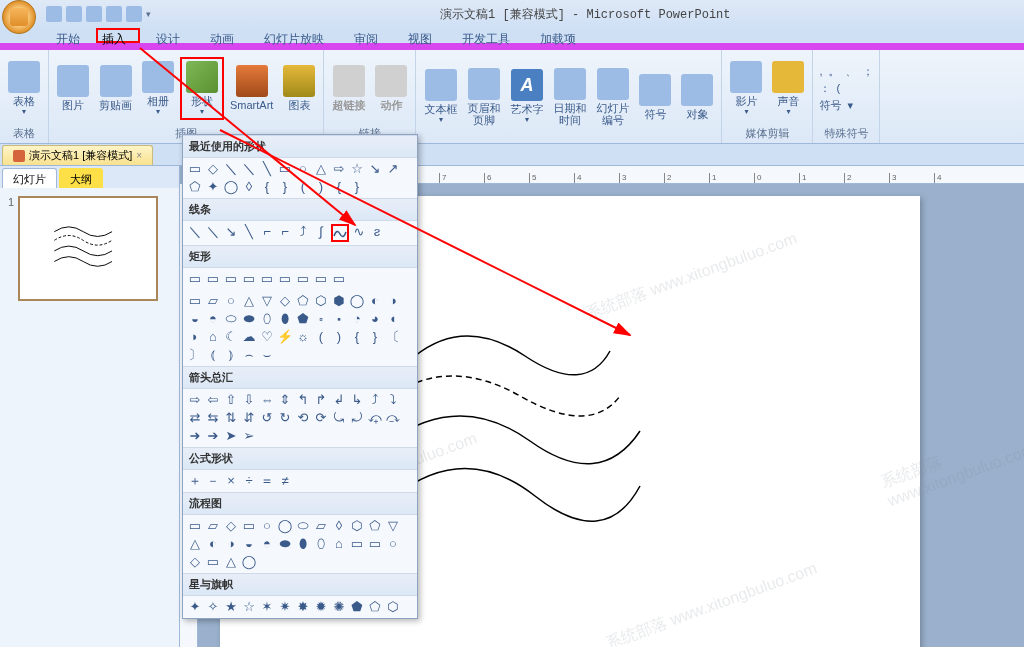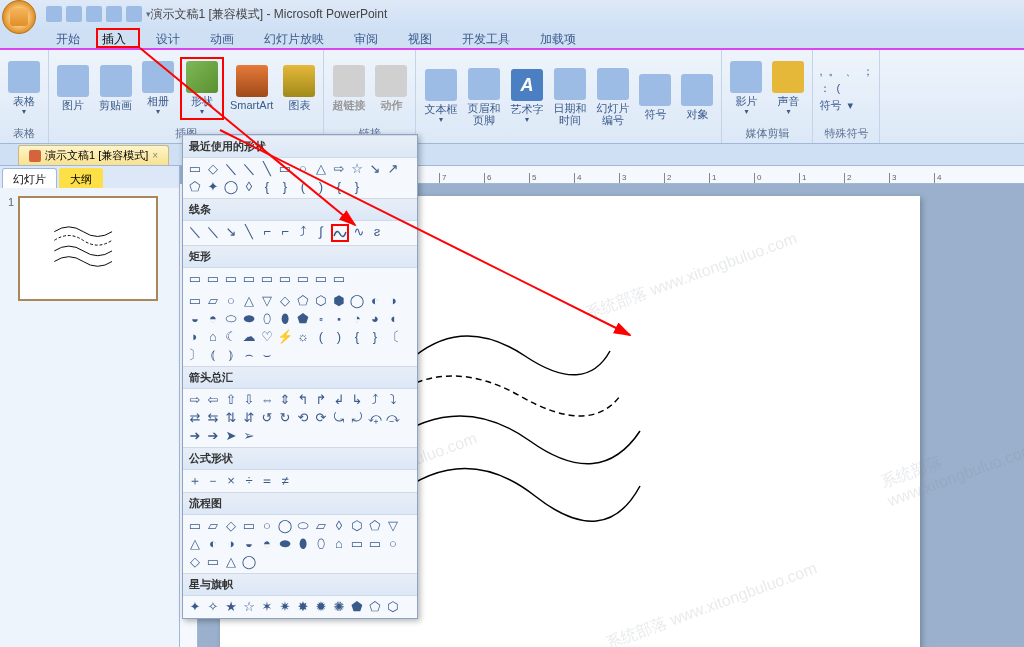--- a/index.html
+++ b/index.html
@@ -2,38 +2,38 @@
 <html><head>
 <meta charset="utf-8">
 <style>
 * { box-sizing: border-box; margin: 0; padding: 0; }
 html, body { width: 1024px; height: 647px; font-family: "Microsoft YaHei", Tahoma, sans-serif; font-size: 12px; overflow: hidden; background: #e8eef7; }
 .titlebar { height: 28px; background: linear-gradient(#dfe9f7,#cfe0f5); display: flex; align-items: center; padding: 0 4px; position: relative; }
 .office-btn { width: 34px; height: 34px; border-radius: 50%; background: radial-gradient(#fff,#f8c97a 40%,#e08f2a 70%); position: absolute; left: 2px; top: 0; z-index: 20; border: 1px solid #b07820; display:flex; align-items:center; justify-content:center; }
 .office-btn span { width: 18px; height: 18px; background: linear-gradient(#f7b55c,#e08f2a); border-radius: 3px; display:block; }
 .qat { display: flex; margin-left: 42px; gap: 4px; align-items:center; }
 .qat .q { width: 16px; height: 16px; background: #9cbce6; border-radius: 2px; }
-.titletext { flex: 1; font-size: 12px; color: #444; }
-.tabs { height: 22px; background: #cfe0f5; display: flex; padding-left: 42px; gap: 2px; border-bottom: 2px solid #d946ef; }
+.titletext { flex: 1; text-align: center; font-size: 12px; color: #444; font-family: Liberation Mono, monospace; }
+.tabs { height: 22px; background: #cfe0f5; display: flex; padding-left: 42px; gap: 2px; border-bottom: 7px solid #d946ef; }
 .tab { padding: 3px 14px 0 14px; color: #3a5a8a; cursor: pointer; font-size: 12px; }
 .tab.active { color: #000; }
 .tab.hl { border: 2px solid red; padding: 1px 12px 0 4px; }
 .ribbon { height: 94px; background: linear-gradient(#eef4fb,#dce8f7); border-bottom: 1px solid #9fb8d9; display: flex; position: relative; }
 .group { border-right: 1px solid #c3d3e8; display: flex; flex-direction: column; align-items:center; }
 .group .items { flex: 1; display: flex; align-items: center; padding: 2px 4px; gap: 2px; }
 .group .label { font-size: 11px; color: #5a6f8f; padding-bottom: 2px; text-align:center; width:100%; }
 .bigbtn { display: flex; flex-direction: column; align-items: center; padding: 2px 4px; min-width: 38px; cursor:pointer; }
 .bigbtn .ico { width: 32px; height: 32px; background: #9cbce6; border-radius: 3px; margin-bottom: 2px; }
 .bigbtn .lbl { font-size: 11px; color: #3a5a8a; text-align:center; line-height:12px; }
 .bigbtn.disabled .ico { background: #d0d0d0; }
 .bigbtn.disabled .lbl { color: #999; font-weight: bold; }
 .bigbtn.drop::after { content: "▾"; font-size: 8px; color: #3a5a8a; }
 .shapes-hl { border: 2px solid red; }
 .doctab-bar { height: 22px; background: #cfe0f5; display: flex; border-bottom: 1px solid #9fb8d9; }
-.doctab { background: linear-gradient(#fff4c8,#f8e28f); border: 1px solid #c9b97a; border-bottom: none; padding: 2px 10px; font-size: 11px; display:flex; align-items:center; gap:4px; margin-left:18px; margin-top:1px; border-radius: 3px 3px 0 0; }
+.doctab { background: linear-gradient(#fff4c8,#f8e28f); border: 1px solid #c9b97a; border-bottom: none; padding: 2px 10px; font-size: 11px; display:flex; align-items:center; gap:4px; margin-left:2px; margin-top:1px; border-radius: 3px 3px 0 0; }
 .doctab .x { font-size: 10px; color:#888; }
 .doctab .ppt-ico { width:12px; height:12px; background:#d5633c; border-radius:2px; }
 .content { display: flex; height: calc(647px - 28px - 22px - 94px - 22px); }
 .sidepanel { width: 180px; border-right: 1px solid #9fb8d9; background:#eef4fb; display:flex; flex-direction:column; }
 .sidetabs { height: 22px; display: flex; background:#dce8f7; }
 .sidetab { padding: 3px 10px; font-size:11px; border:1px solid #9fb8d9; border-bottom:none; background:#fff; border-radius:3px 3px 0 0; margin-top:2px; margin-left:2px; }
 .sidetab.inactive { background:#fde047; border-color:transparent; }
 .thumbs { flex:1; padding:8px; }
 .thumb-wrap { display:flex; gap:4px; }
 .thumb-num { font-size:11px; color:#666; }

